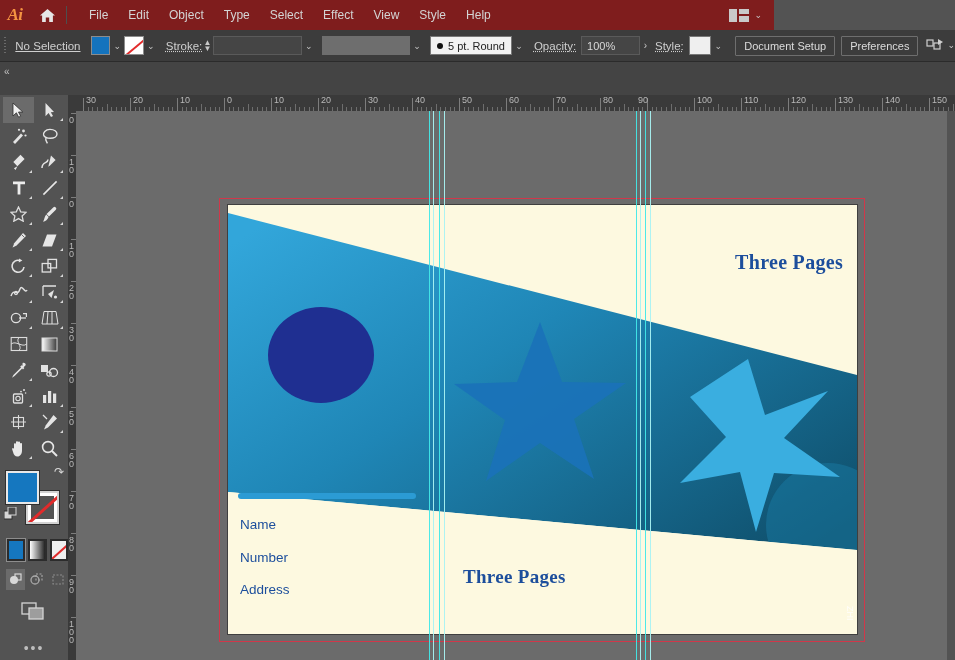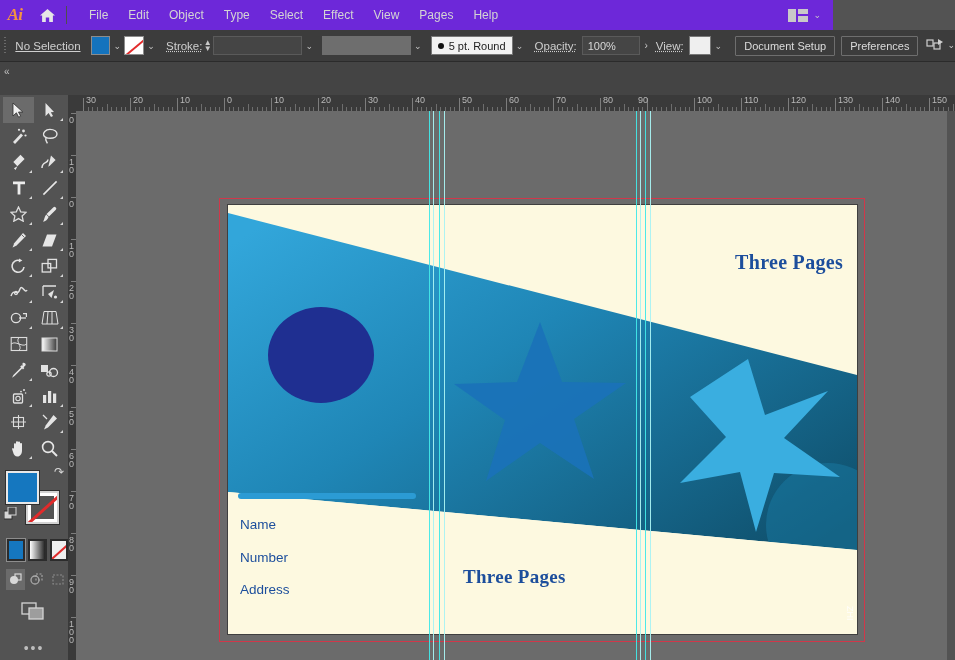--- a/index.html
+++ b/index.html
@@ -7,22 +7,22 @@
     width: 955px; height: 660px;
     background: #535353;
     font-family: "Liberation Sans", sans-serif;
     overflow: hidden;
     -webkit-font-smoothing: antialiased;
   }
   .app { position: relative; width: 955px; height: 660px; background: #535353; }
 
   
   .menubar {
-    position: absolute; top: 0; left: 0; width: 833px; height: 30px;
-    background: #6d28d9; display: flex; align-items: center;
+    position: absolute; top: 0; left: 0; width: 774px; height: 30px;
+    background: #7f1d1d; display: flex; align-items: center;
   }
   .ai-logo {
     width: 30px; height: 30px; display: flex; align-items: center; justify-content: center;
     color: #f49342; font-size: 17px; font-weight: bold; font-style: italic;
     font-family: "Liberation Serif", serif; letter-spacing: -0.5px;
   }
   .home-btn {
     width: 34px; height: 30px; display: flex; align-items: center; justify-content: center;
   }
   .menu-sep { width: 1px; height: 18px; background: #4e4e4e; margin: 0 4px 0 2px; }
@@ -244,21 +244,21 @@
     </div>
     <div class="menu-sep"></div>
     <div class="menu-items">
       <div class="menu-item">File</div>
       <div class="menu-item">Edit</div>
       <div class="menu-item">Object</div>
       <div class="menu-item">Type</div>
       <div class="menu-item">Select</div>
       <div class="menu-item">Effect</div>
       <div class="menu-item">View</div>
-      <div class="menu-item">Pages</div>
+      <div class="menu-item">Style</div>
       <div class="menu-item">Help</div>
     </div>
     <div class="ws-switch">
       <svg class="ws-icon" viewBox="0 0 20 13">
         <rect x="0" y="0" width="8" height="13" fill="#c9c9c9"></rect>
         <rect x="10" y="0" width="10" height="5" fill="#c9c9c9"></rect>
         <rect x="10" y="7" width="10" height="6" fill="#c9c9c9"></rect>
       </svg>
       <span class="caret">⌄</span>
     </div>
@@ -288,21 +288,21 @@
     <div class="brushfield" style="margin-left:6px;">
       <span class="dot"></span>
       <span>5 pt. Round</span>
     </div>
     <div class="mini-caret">⌄</div>
 
     <div class="cb-label" style="margin-left:8px;text-decoration:underline;text-decoration-style:dotted;">Opacity:</div>
     <div class="field field-w1" style="margin-left:5px;">100%</div>
     <div class="arrow-r">›</div>
 
-    <div class="cb-label" style="margin-left:4px;text-decoration:underline;text-decoration-style:dotted;">View:</div>
+    <div class="cb-label" style="margin-left:4px;text-decoration:underline;text-decoration-style:dotted;">Style:</div>
     <div class="style-sw" style="margin-left:5px;"></div>
     <div class="mini-caret">⌄</div>
 
     <div class="btn" style="margin-left:10px;">Document Setup</div>
     <div class="btn" style="margin-left:6px;">Preferences</div>
 
     <div style="margin-left:8px;display:flex;align-items:center;gap:3px;">
       <svg width="18" height="15" viewBox="0 0 18 15">
         <rect x="1" y="2" width="6" height="6" fill="none" stroke="#cfcfcf" stroke-width="1.2"></rect>
         <rect x="8" y="5" width="6" height="6" fill="none" stroke="#cfcfcf" stroke-width="1.2"></rect>

